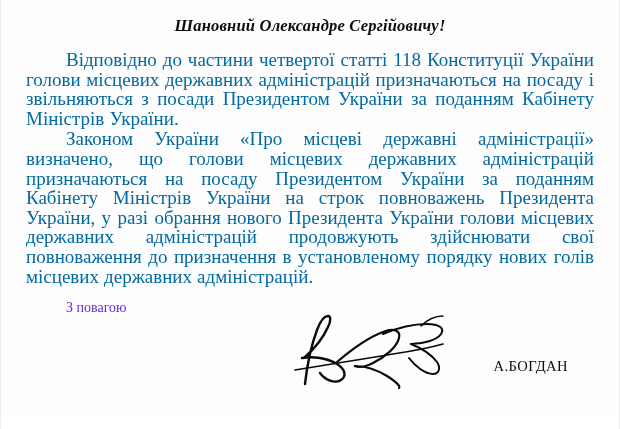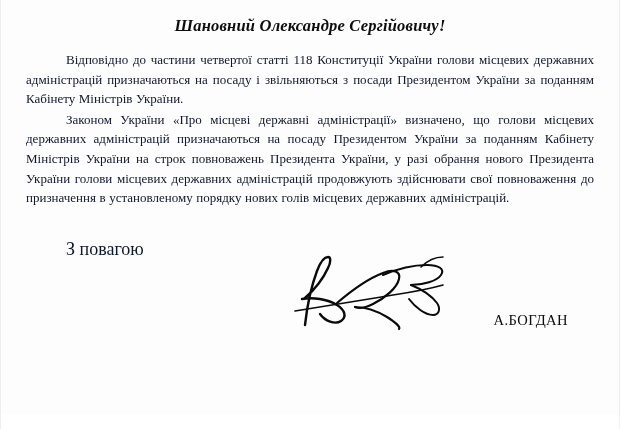--- a/index.html
+++ b/index.html
@@ -29,47 +29,47 @@
     font-size: 16.5px;
     letter-spacing: 0.2px;
     margin: 6px 0 14px 0;
     color: #0d0d0d;
   }
   .body-text p {
     margin: 0 0 1px 0;
     text-align: justify;
     text-justify: inter-word;
     text-indent: 40px;
-    font-size: 13px;
+    font-size: 19px;
     line-height: 19.6px;
-    color: #0f172a;
+    color: #0369a1;
     word-spacing: 0.3px;
   }
   .sign-off {
-    margin-top: 32px;
+    margin-top: 12px;
     text-indent: 40px;
-    font-size: 18px;
+    font-size: 14px;
     line-height: 19.6px;
-    color: #0f172a;
+    color: #6d28d9;
   }
   .signature-row {
     position: relative;
     height: 78px;
   }
   .signature-mark {
     position: absolute;
     left: 245px;
     top: -8px;
     width: 200px;
     height: 80px;
   }
   .author-name {
     position: absolute;
     right: 26px;
-    bottom: 8px;
+    bottom: 21px;
     font-size: 14.6px;
     font-weight: normal;
     letter-spacing: 0.4px;
     color: #0d0d0d;
   }
   .page-edge {
     position: absolute;
     left: 0;
     top: 0;
     width: 620px;

